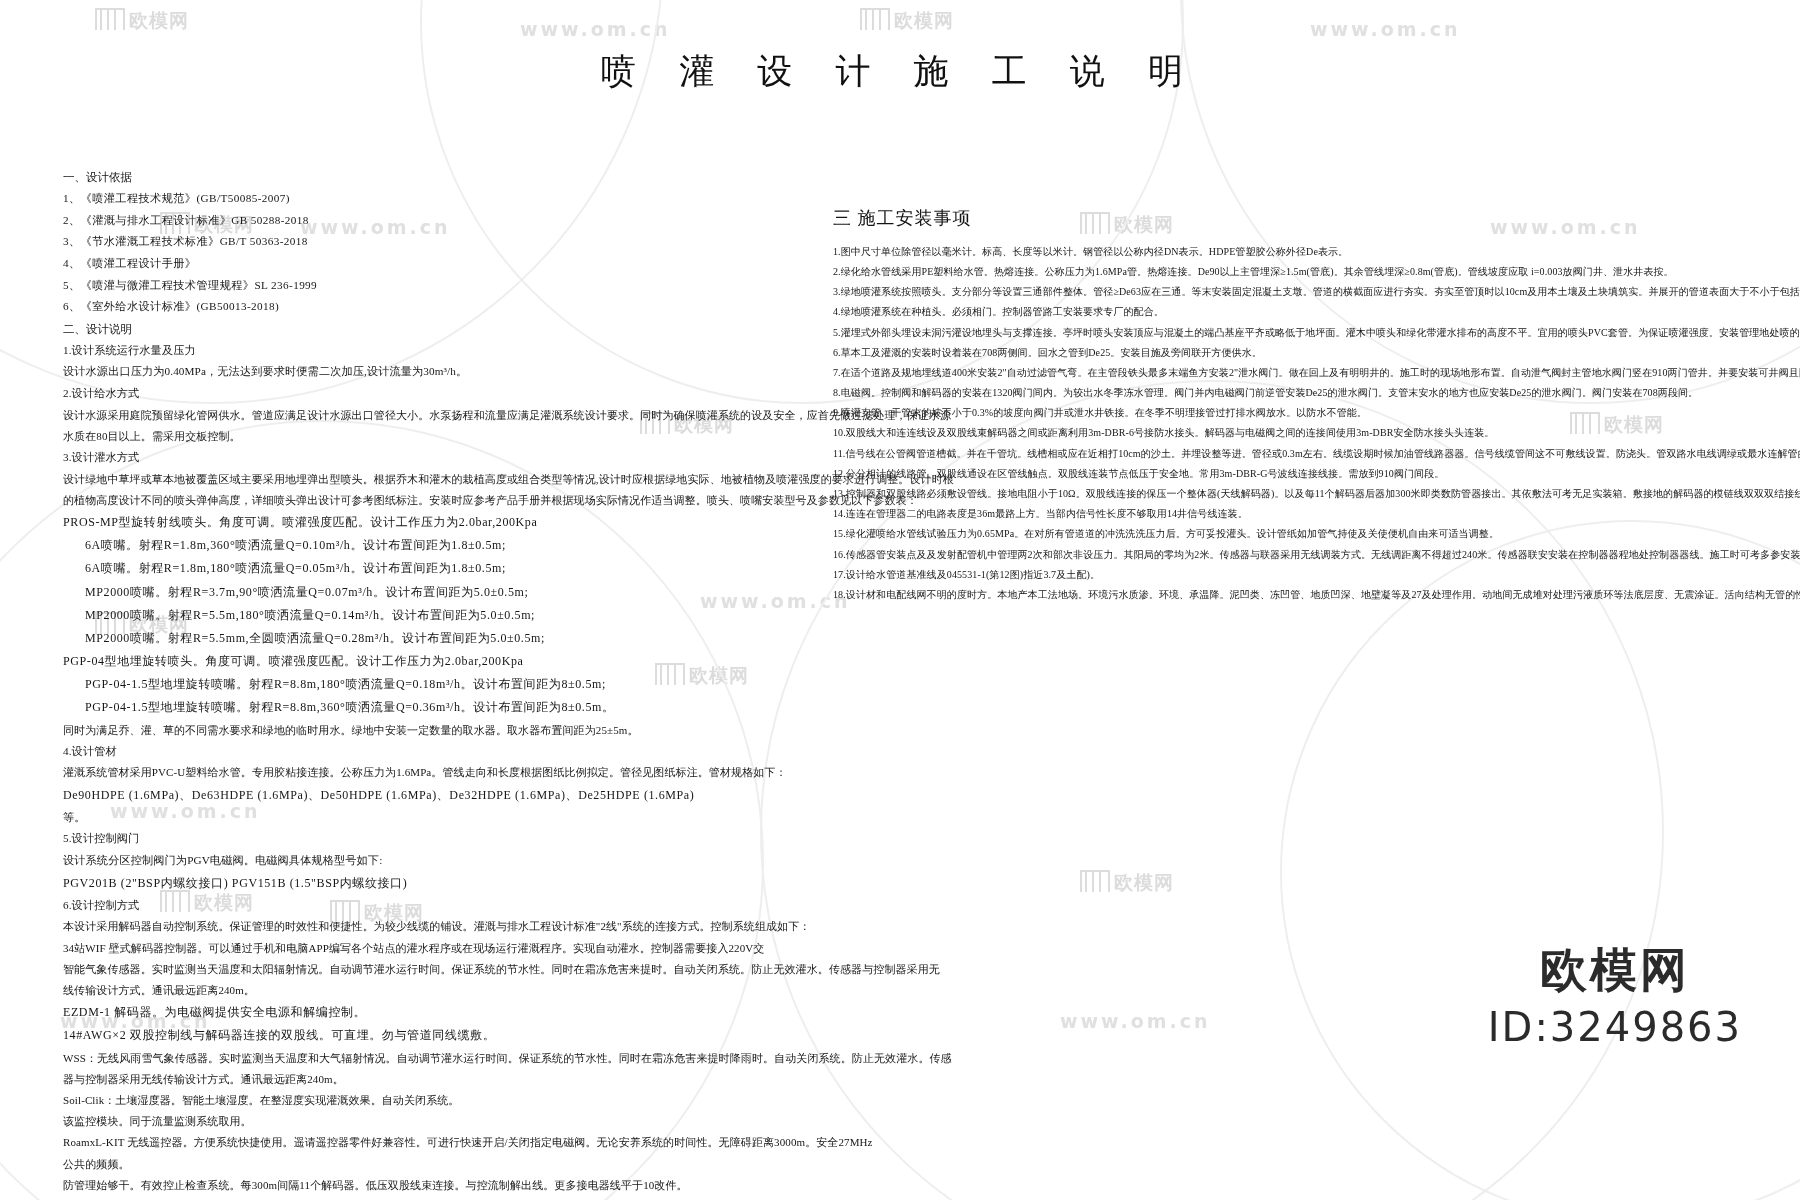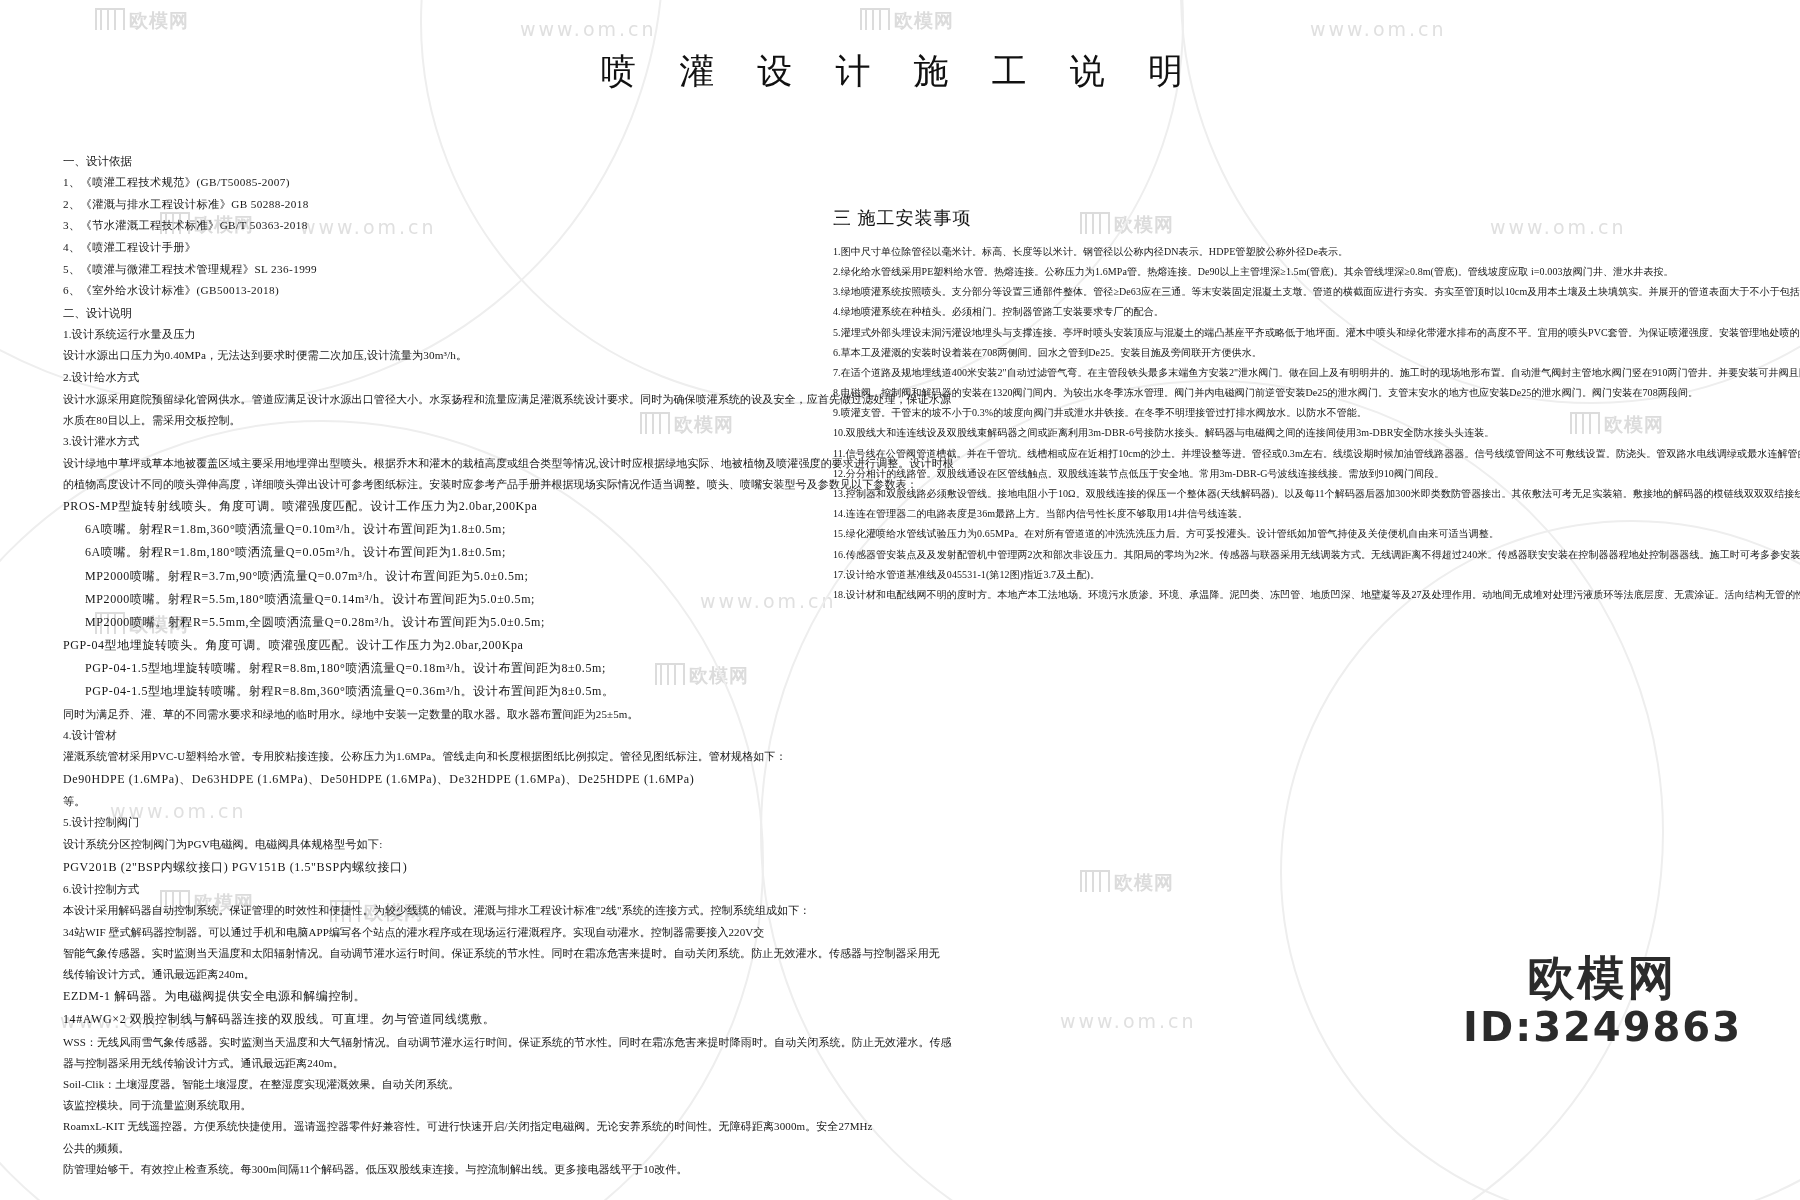--- a/index.html
+++ b/index.html
@@ -10,21 +10,21 @@
     color:#1a1a1a;
     position:relative;
     overflow:hidden;
   }
   
   #wm-layer{position:absolute;inset:0;z-index:1;pointer-events:none;}
   .wm-text{
     position:absolute;
     color:#d8d8d8;
     font-family:"DejaVu Sans","Liberation Sans",sans-serif;
-    font-weight:normal;
+    font-weight:bold;
     white-space:nowrap;
     letter-spacing:2px;
   }
   .wm-cn{font-size:19px;color:#e0e0e0;letter-spacing:3px;}
   .wm-arc{
     position:absolute;
     border:2px solid #eeeeee;
     border-radius:50%;
     background:transparent;
   }
@@ -52,21 +52,21 @@
     position:absolute;top:48px;left:0;width:100%;
     text-align:center;
     font-size:35px;
     letter-spacing:16px;
     font-family:"DejaVu Serif","Liberation Serif",serif;
     color:#111;
     white-space:nowrap;
   }
 
   .column{position:absolute;}
-  #left-column{left:63px;top:150px;width:670px;}
+  #left-column{left:63px;top:166px;width:670px;}
   #right-column{left:833px;top:200px;width:680px;}
 
   .sec-head{
     font-size:11.5px;
     line-height:1.92;
     color:#141414;
     white-space:nowrap;
   }
   .sec-head.big{
     font-size:18px;
@@ -94,21 +94,21 @@
   }
 
   
   #brand-badge{
     position:absolute;right:58px;bottom:150px;z-index:6;
     text-align:center;
     color:#2b2b2b;
     font-family:"DejaVu Sans","Liberation Sans",sans-serif;
   }
   #brand-name{font-size:47px;font-weight:bold;letter-spacing:3px;line-height:1.1;}
-  #brand-id{font-size:40px;font-weight:bold;letter-spacing:2px;margin-top:0;}
+  #brand-id{font-size:40px;font-weight:normal;letter-spacing:2px;margin-top:8px;}
 </style>
 </head>
 <body>
 
 <div id="wm-layer">
 
   <div class="wm-logo" style="left:95px;top:8px;"><span class="glyphbox"></span><span>欧模网</span></div>
   <div class="wm-logo" style="left:860px;top:8px;"><span class="glyphbox"></span><span>欧模网</span></div>
   <div class="wm-logo" style="left:160px;top:212px;"><span class="glyphbox"></span><span>欧模网</span></div>
   <div class="wm-logo" style="left:1080px;top:212px;"><span class="glyphbox"></span><span>欧模网</span></div>

